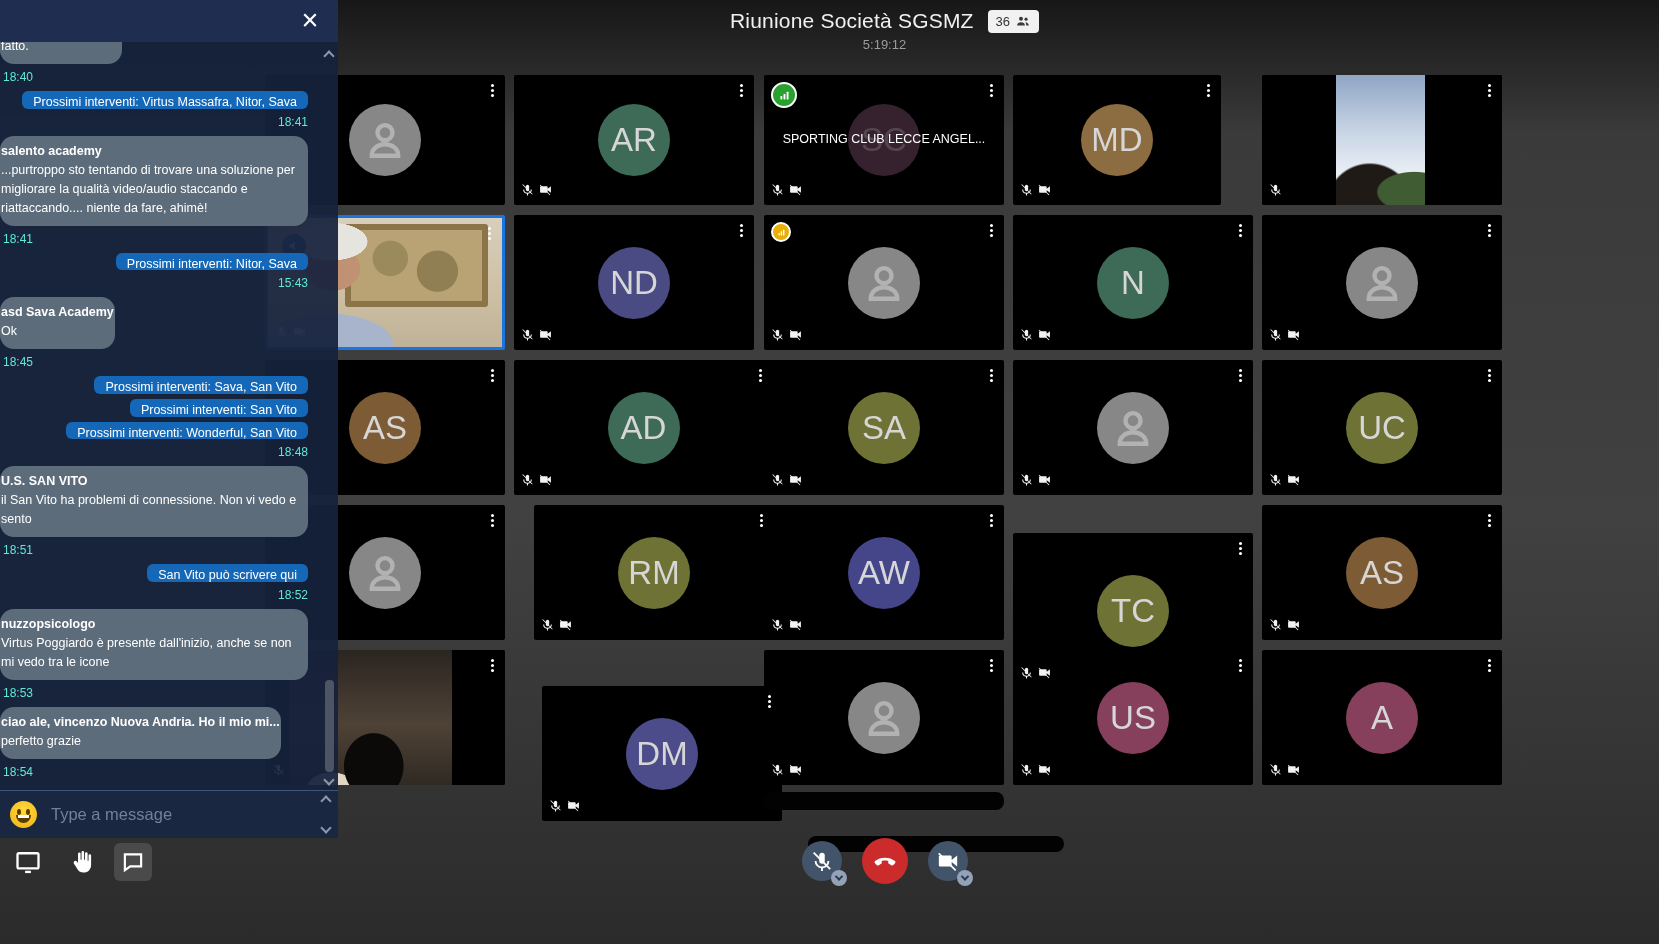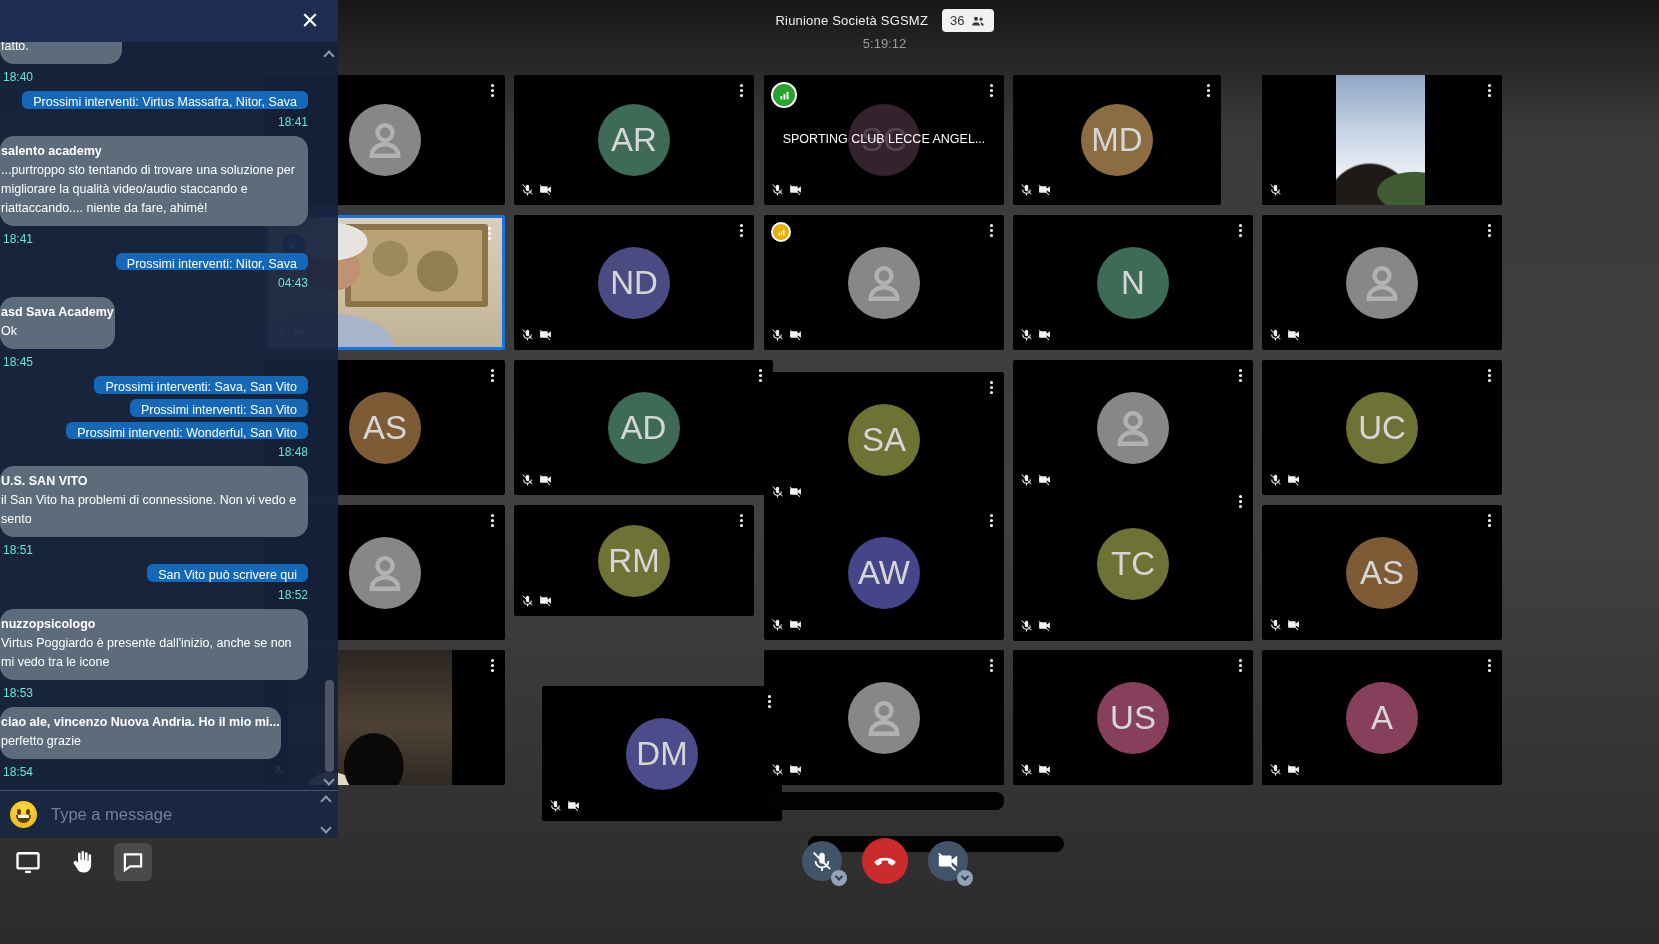--- a/index.html
+++ b/index.html
@@ -3,21 +3,21 @@
 <meta charset="utf-8">
 <style>
   html,body{margin:0;padding:0;background:#222;}
   *{box-sizing:border-box;font-family:"Liberation Sans","DejaVu Sans",sans-serif;}
   #app{position:relative;width:1659px;height:944px;overflow:hidden;
        background:linear-gradient(180deg,#171717 0%,#3a3a3a 14%,#414141 55%,#2b2b2b 100%);}
 
   
   .meet-header{position:absolute;top:9px;left:110px;right:0;display:flex;flex-direction:column;align-items:center;z-index:3;}
   .mh-row{display:flex;align-items:center;gap:14px;}
-  .mh-title{font-size:13px;color:#f0f0f0;letter-spacing:.2px;}
+  .mh-title{font-size:21px;color:#f0f0f0;letter-spacing:.2px;}
   .pc-badge{display:flex;align-items:center;gap:5px;background:#f1f1f1;border-radius:4px;height:23px;padding:0 8px;}
   .pc-badge b{font-size:13px;color:#333;font-weight:normal;}
   .pc-badge svg{width:16px;height:16px;}
   .mh-timer{font-size:13px;color:#9c9c9c;margin-top:4px;}
 
   
   #grid{position:absolute;inset:0;z-index:1;}
   .tile{position:absolute;background:#000;border-radius:2px;overflow:hidden;}
   .tile.active{border:3px solid var(--accent);}
   .avatar-circle{position:absolute;left:50%;top:50%;transform:translate(-50%,-50%);
@@ -402,21 +402,21 @@
               <path d="M16 10.8V7.5c0-.8-.7-1.5-1.5-1.5h-11C2.7 6 2 6.7 2 7.5v9c0 .8.7 1.5 1.5 1.5h11c.8 0 1.5-.7 1.5-1.5v-3.3l6 4.8V6l-6 4.8z"></path>
               <path d="M2.5 3l18.5 18.5-1.1 1.1L1.4 4.1z"></path>
             </svg></span>
         </div>
         <span class="tile-menu">
           <i></i>
           <i></i>
           <i></i>
         </span>
       </div>
-      <div class="tile" style="left: 764px; top: 372px; width: 240px; height: 135px;">
+      <div class="tile" style="left: 764px; top: 360px; width: 240px; height: 135px;">
         <div class="avatar-circle" style="background: rgb(110, 114, 52);">
           <span class="initials">SA</span>
         </div>
         <div class="t-ico">
           <span><svg viewBox="0 0 24 24">
               <path d="M12 15a3 3 0 0 0 3-3V6a3 3 0 0 0-6 0v6a3 3 0 0 0 3 3z"></path>
               <path d="M18 12a6 6 0 0 1-12 0H4a8 8 0 0 0 7 7.9V23h2v-3.1A8 8 0 0 0 20 12h-2z"></path>
               <path d="M3.6 2.2l18 18-1.2 1.2-18-18z"></path>
             </svg></span>
           <span><svg viewBox="0 0 24 24">
@@ -492,21 +492,21 @@
               <path d="M16 10.8V7.5c0-.8-.7-1.5-1.5-1.5h-11C2.7 6 2 6.7 2 7.5v9c0 .8.7 1.5 1.5 1.5h11c.8 0 1.5-.7 1.5-1.5v-3.3l6 4.8V6l-6 4.8z"></path>
               <path d="M2.5 3l18.5 18.5-1.1 1.1L1.4 4.1z"></path>
             </svg></span>
         </div>
         <span class="tile-menu">
           <i></i>
           <i></i>
           <i></i>
         </span>
       </div>
-      <div class="tile" style="left: 514px; top: 505px; width: 240px; height: 111px;">
+      <div class="tile" style="left: 534px; top: 505px; width: 240px; height: 135px;">
         <div class="avatar-circle" style="background: rgb(110, 114, 52);">
           <span class="initials">RM</span>
         </div>
         <div class="t-ico">
           <span><svg viewBox="0 0 24 24">
               <path d="M12 15a3 3 0 0 0 3-3V6a3 3 0 0 0-6 0v6a3 3 0 0 0 3 3z"></path>
               <path d="M18 12a6 6 0 0 1-12 0H4a8 8 0 0 0 7 7.9V23h2v-3.1A8 8 0 0 0 20 12h-2z"></path>
               <path d="M3.6 2.2l18 18-1.2 1.2-18-18z"></path>
             </svg></span>
           <span><svg viewBox="0 0 24 24">
@@ -534,21 +534,21 @@
               <path d="M16 10.8V7.5c0-.8-.7-1.5-1.5-1.5h-11C2.7 6 2 6.7 2 7.5v9c0 .8.7 1.5 1.5 1.5h11c.8 0 1.5-.7 1.5-1.5v-3.3l6 4.8V6l-6 4.8z"></path>
               <path d="M2.5 3l18.5 18.5-1.1 1.1L1.4 4.1z"></path>
             </svg></span>
         </div>
         <span class="tile-menu">
           <i></i>
           <i></i>
           <i></i>
         </span>
       </div>
-      <div class="tile" style="left: 1013px; top: 486px; width: 240px; height: 155px;">
+      <div class="tile" style="left: 1013px; top: 533px; width: 240px; height: 155px;">
         <div class="avatar-circle" style="background: rgb(110, 114, 52);">
           <span class="initials">TC</span>
         </div>
         <div class="t-ico">
           <span><svg viewBox="0 0 24 24">
               <path d="M12 15a3 3 0 0 0 3-3V6a3 3 0 0 0-6 0v6a3 3 0 0 0 3 3z"></path>
               <path d="M18 12a6 6 0 0 1-12 0H4a8 8 0 0 0 7 7.9V23h2v-3.1A8 8 0 0 0 20 12h-2z"></path>
               <path d="M3.6 2.2l18 18-1.2 1.2-18-18z"></path>
             </svg></span>
           <span><svg viewBox="0 0 24 24">
@@ -746,21 +746,21 @@
         </div>
         <div class="m-time left">18:40</div>
         <div class="bubble own">Prossimi interventi: Virtus Massafra, Nitor, Sava</div>
         <div class="m-time right">18:41</div>
         <div class="bubble remote">
           <div class="sender">salento academy</div>
           <div class="m-text">...purtroppo sto tentando di trovare una soluzione per migliorare la qualità video/audio  staccando e riattaccando.... niente da fare, ahimè!</div>
         </div>
         <div class="m-time left">18:41</div>
         <div class="bubble own">Prossimi interventi: Nitor, Sava</div>
-        <div class="m-time right">04:43</div>
+        <div class="m-time right">15:43</div>
         <div class="bubble remote">
           <div class="sender">asd Sava Academy</div>
           <div class="m-text">Ok</div>
         </div>
         <div class="m-time left">18:45</div>
         <div class="bubble own">Prossimi interventi: Sava, San Vito</div>
         <div class="bubble own">Prossimi interventi: San Vito</div>
         <div class="bubble own">Prossimi interventi: Wonderful, San Vito</div>
         <div class="m-time right">18:48</div>
         <div class="bubble remote">

